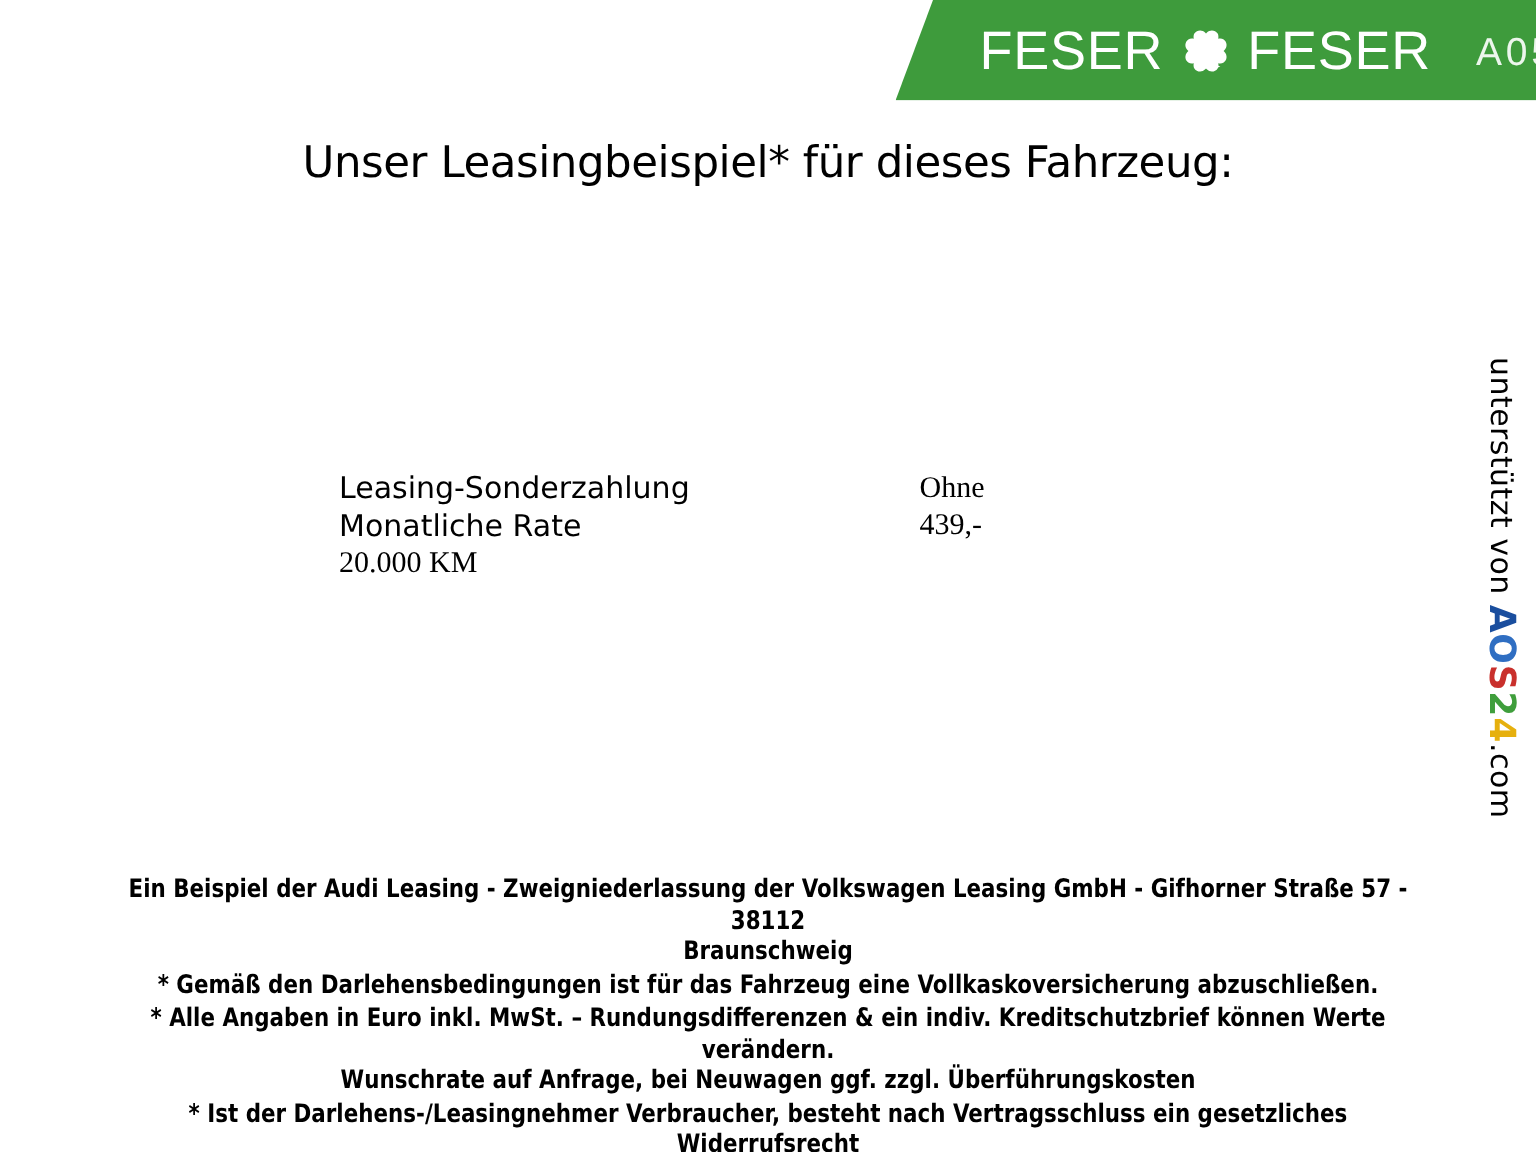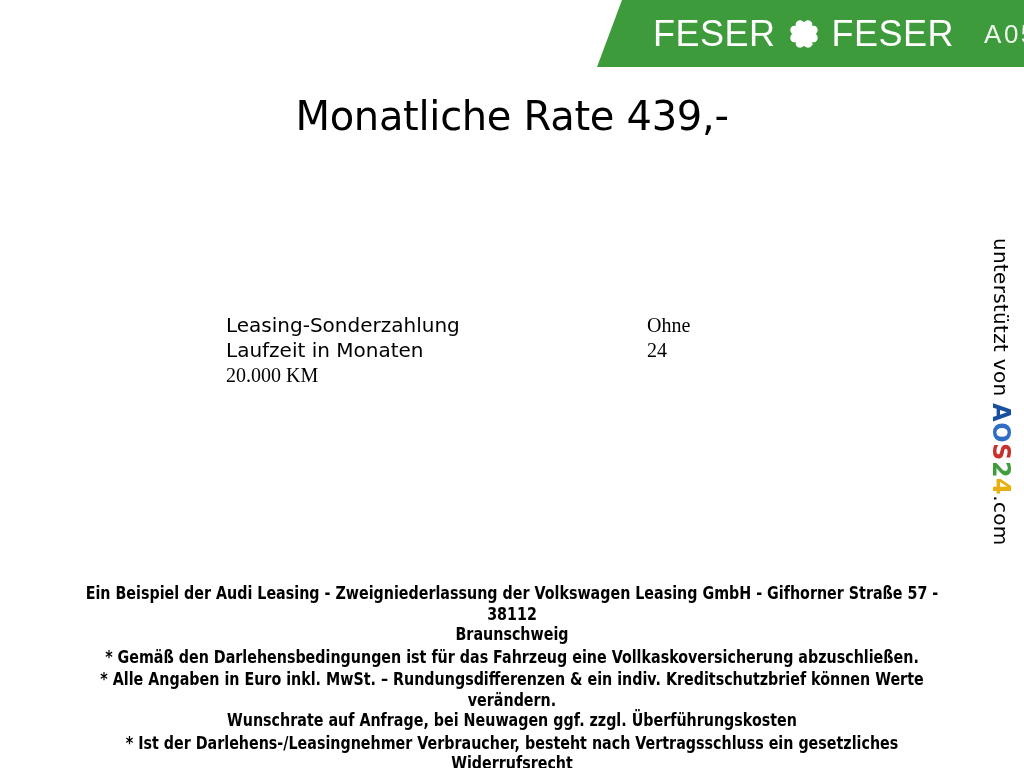--- a/index.html
+++ b/index.html
@@ -27,21 +27,21 @@
     color:#ecf6ec;letter-spacing:2.5px;line-height:1;
   }
 
   
   .head-block{position:absolute;top:91px;left:0;width:1024px;text-align:center;}
   .headline1{margin:0;font-weight:400;font-size:29px;line-height:34px;letter-spacing:-0.3px;}
   .headline2{margin:2px 0 0 0;font-weight:400;font-size:40px;line-height:46px;letter-spacing:-0.3px;}
 
   
   .lease-table{position:absolute;left:226px;top:313px;font-size:20px;line-height:25px;}
-  .lease-row{display:grid;grid-template-columns:387px auto;gap:34px;}
+  .lease-row{display:grid;grid-template-columns:387px auto;}
   .lease-label{white-space:nowrap;}
   .lease-value{white-space:nowrap;font-family:Liberation Serif, serif;}
 
   
   .vrail{
     position:absolute;top:238px;right:11px;
     writing-mode:vertical-rl;white-space:nowrap;
     font-size:20px;line-height:1;letter-spacing:0.3px;
   }
   .aos-logo{font-weight:700;font-size:24px;letter-spacing:0.5px;}
@@ -71,31 +71,31 @@
       <use href="#leaf" transform="rotate(225 24 24)"></use>
       <use href="#leaf" transform="rotate(315 24 24)"></use>
       <path d="M26,26 C28,31 30,34.5 35.5,36.5 C31,38 27,36 24.5,32 Z" fill="#ffffff"></path>
     </svg>
     <span>FESER</span>
   </div>
   <div class="vehicle-id">A058245</div>
 </div>
 
 <div class="head-block">
-  <p class="headline2">Monatliche Rate 439,-</p>
+  <p class="headline1">Unser Leasingbeispiel* für dieses Fahrzeug:</p>
 </div>
 
 <div class="lease-table">
   <div class="lease-row">
     <span class="lease-label">Leasing-Sonderzahlung</span>
     <span class="lease-value">Ohne</span>
   </div>
   <div class="lease-row">
-    <span class="lease-label">Laufzeit in Monaten</span>
-    <span class="lease-value">24</span>
+    <span class="lease-label">Monatliche Rate</span>
+    <span class="lease-value">439,-</span>
   </div>
   <div class="lease-row">
     <span class="lease-value">20.000 KM</span>
   </div>
 </div>
 
 <div class="vrail">
   <span>unterstützt von </span><span class="aos-logo"><span style="color: rgb(26, 78, 158);">A</span><span style="color: rgb(47, 110, 194);">O</span><span style="color: rgb(201, 48, 44);">S</span><span style="color: rgb(63, 158, 60);">2</span><span style="color: rgb(230, 176, 14);">4</span></span><span class="aos-suffix">.com</span>
 </div>
 

